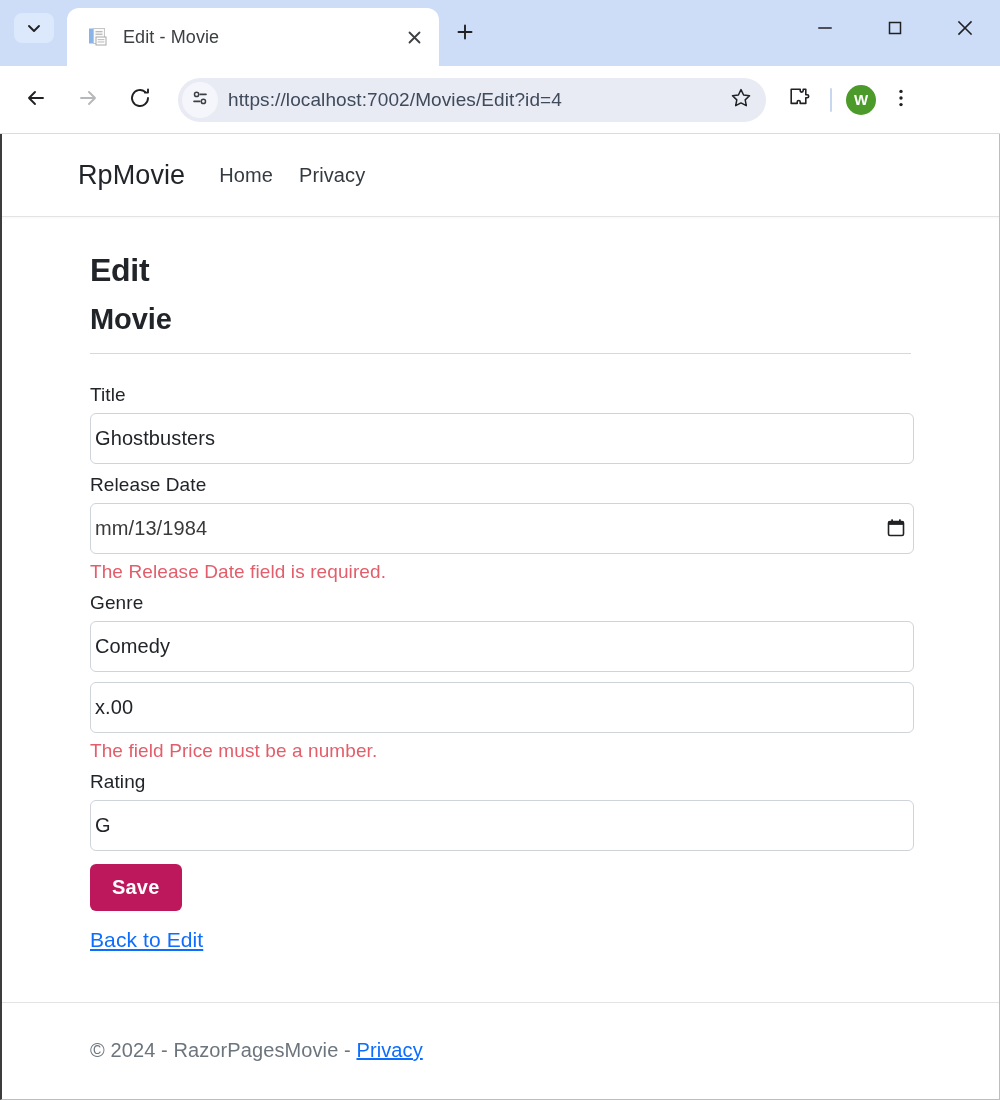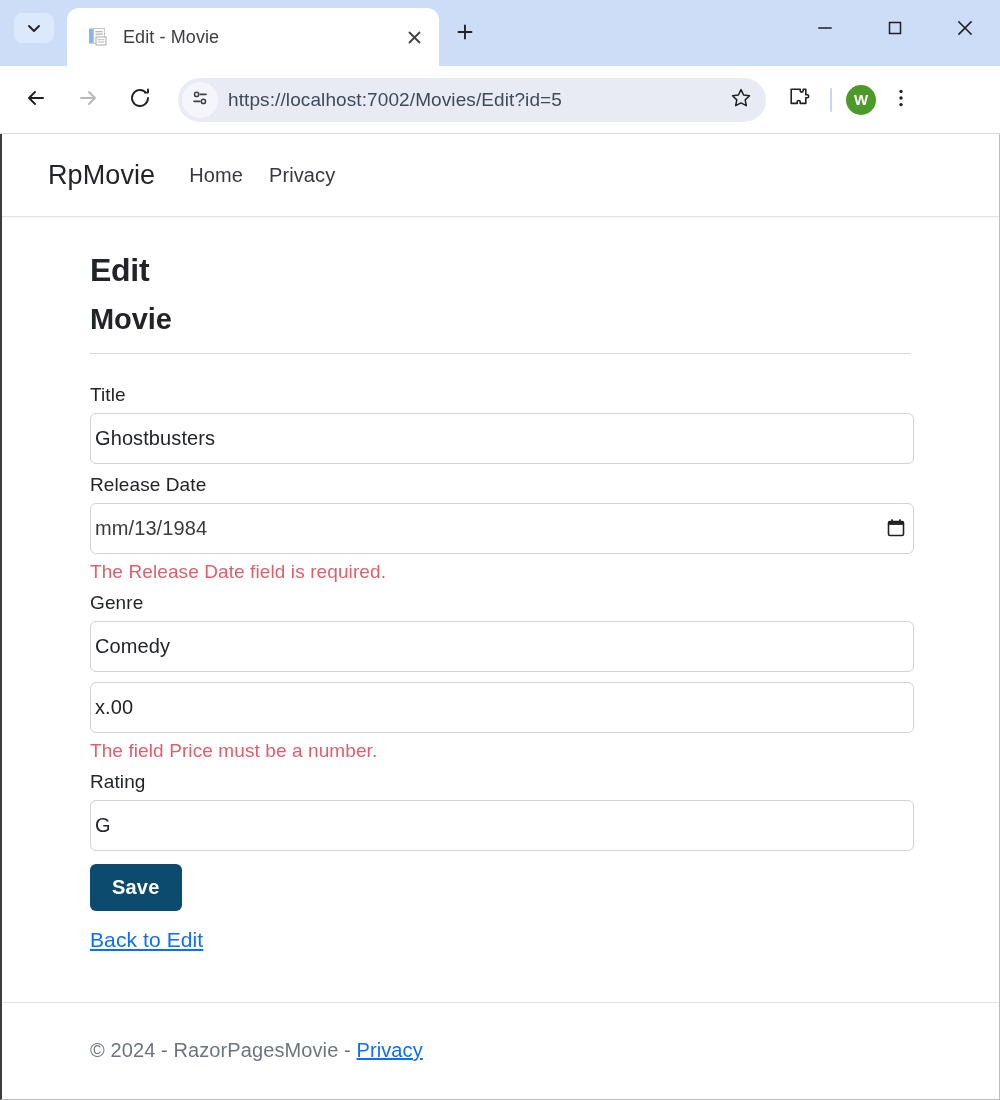--- a/index.html
+++ b/index.html
@@ -228,21 +228,21 @@
     overflow: hidden;
   }
 
   .site-header {
     height: 83px;
     background: #ffffff;
     border-bottom: 1px solid #e3e3e3;
     box-shadow: 0 1px 2px rgba(0,0,0,.04);
     display: flex;
     align-items: center;
-    padding-left: 46px;
+    padding-left: 76px;
     box-sizing: border-box;
   }
   .brand {
     font-size: 27px;
     color: #212529;
     margin-right: 34px;
     cursor: default;
     letter-spacing: .1px;
   }
   .navlink {
@@ -318,21 +318,21 @@
     cursor: default;
   }
   .error {
     font-size: 19px;
     color: #e35d6a;
     margin: -3px 0 9px 0;
     letter-spacing: .1px;
   }
   .save-btn {
     display: inline-block;
-    background: #0c4a6e;
+    background: #be185d;
     color: #ffffff;
     font-size: 20px;
     font-weight: bold;
     border: none;
     border-radius: 6px;
     padding: 12px 22px;
     margin-top: 3px;
     cursor: default;
     font-family: "Liberation Sans", sans-serif;
     letter-spacing: .2px;
@@ -472,21 +472,21 @@
       <div class="site-icon">
         <span>
           <svg width="20" height="20" viewBox="0 0 20 20">
             <circle cx="6.6" cy="6.4" r="2.1" fill="none" stroke="#3c4043" stroke-width="1.5"></circle>
             <path d="M10.2 6.4 L16 6.4" stroke="#3c4043" stroke-width="1.6" stroke-linecap="round"></path>
             <circle cx="13.4" cy="13.4" r="2.1" fill="none" stroke="#3c4043" stroke-width="1.5"></circle>
             <path d="M4 13.4 L9.8 13.4" stroke="#3c4043" stroke-width="1.6" stroke-linecap="round"></path>
           </svg>
         </span>
       </div>
-      <span class="url">https://localhost:7002/Movies/Edit?id=5</span>
+      <span class="url">https://localhost:7002/Movies/Edit?id=4</span>
       <span class="star">
         <span>
           <svg width="22" height="22" viewBox="0 0 22 22">
             <path d="M11 2.6 L13.6 8.0 L19.5 8.8 L15.2 12.9 L16.3 18.7 L11 15.9 L5.7 18.7 L6.8 12.9 L2.5 8.8 L8.4 8.0 Z" fill="none" stroke="#202124" stroke-width="1.5" stroke-linejoin="round"></path>
           </svg>
         </span>
       </span>
     </div>
 
     <div class="tb-icon">

